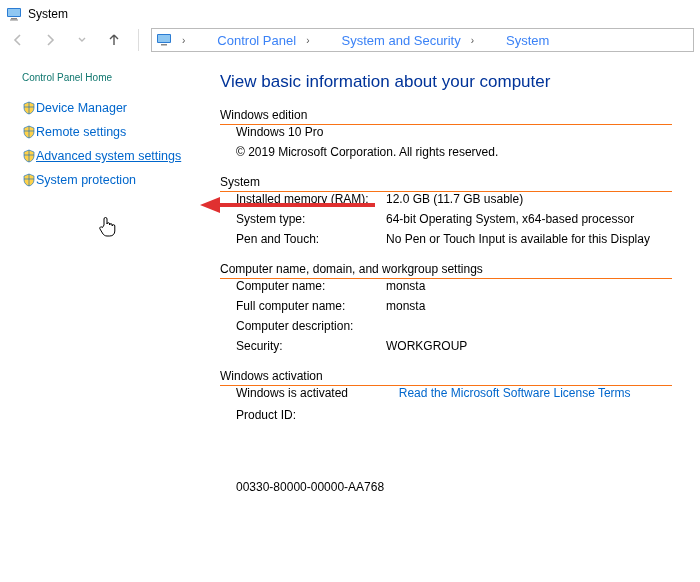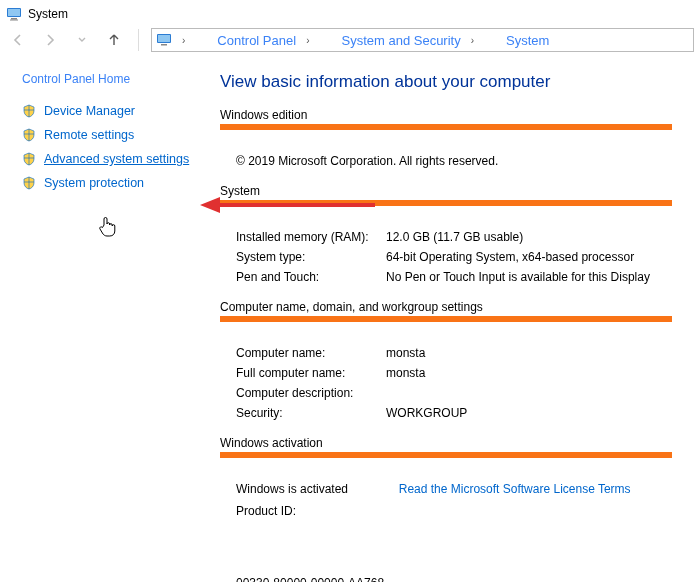--- a/index.html
+++ b/index.html
@@ -16,29 +16,29 @@
     .nav-up { color: #555; cursor: pointer; }
     .nav-sep { width: 1px; height: 22px; background: #ddd; margin: 0 4px; }
     .address { flex: 1; display: flex; align-items: center; border: 1px solid #bbb; height: 24px; padding: 0 4px; gap: 6px; background: #fff; }
     .addr-icon { width: 16px; height: 16px; display:flex; align-items:center; justify-content:center; }
     .addr-chevron { color: #555; font-size: 10px; padding: 0 4px; cursor: pointer; }
     .addr-seg { font-size: 13px; color: #3b82f6; cursor: pointer; margin-left: 22px; }
 
     
     .content { display: flex; height: calc(100% - 60px); }
     .sidebar { width: 210px; padding: 14px 12px 12px 22px; }
-    .cph { color: #3b82f6; font-size: 12px; margin-bottom: 18px; cursor: pointer; }
-    .side-item { display: flex; align-items: center; gap: 8px; color: #0066CC; font-size: 12.5px; margin-bottom: 10px; cursor: pointer; }
+    .cph { color: #0f766e; font-size: 10px; margin-bottom: 18px; cursor: pointer; }
+    .side-item { display: flex; align-items: center; color: #0066CC; font-size: 12.5px; margin-bottom: 10px; cursor: pointer; }
     .side-item.highlight span:last-child { text-decoration: underline; }
     .shield { width: 14px; height: 14px; display: flex; }
 
     .main { flex: 1; padding: 14px 28px 12px 10px; }
     .page-title { color: #003399; font-size: 17px; font-weight: 400; margin-bottom: 16px; }
 
-    .section-head { font-size: 12px; color: #000; border-bottom: 6px solid #f97316; padding-bottom: 2px; margin-bottom: 24px; }
+    .section-head { font-size: 12px; color: #000; border-bottom: 1px solid #f97316; padding-bottom: 2px; margin-bottom: 0; }
     .section { margin-bottom: 16px; }
     .indent { padding-left: 16px; }
     .row { display: flex; margin-bottom: 6px; font-size: 12px; }
     .row .label { width: 150px; color: #000; }
     .row .value { flex: 1; color: #000; }
     .simpleline { font-size: 12px; margin-bottom: 6px; }
     .link { color: #0066CC; cursor: pointer; }
     .inline-flex { display: flex; align-items: flex-start; gap: 22px; }
 
     
@@ -149,20 +149,21 @@
       <span>System protection</span>
     </div>
   </div>
 
   <div class="main">
     <div class="page-title">View basic information about your computer</div>
 
     <div class="section">
       <div class="section-head">Windows edition</div>
       <div class="indent">
+        <div class="simpleline">Windows 10 Pro</div>
         <div class="simpleline">© 2019 Microsoft Corporation. All rights reserved.</div>
       </div>
     </div>
 
     <div class="section">
       <div class="section-head">System</div>
       <div class="indent">
         <div class="row">
           <div class="label">Installed memory (RAM):</div>
           <div class="value">12.0 GB (11.7 GB usable)</div>

